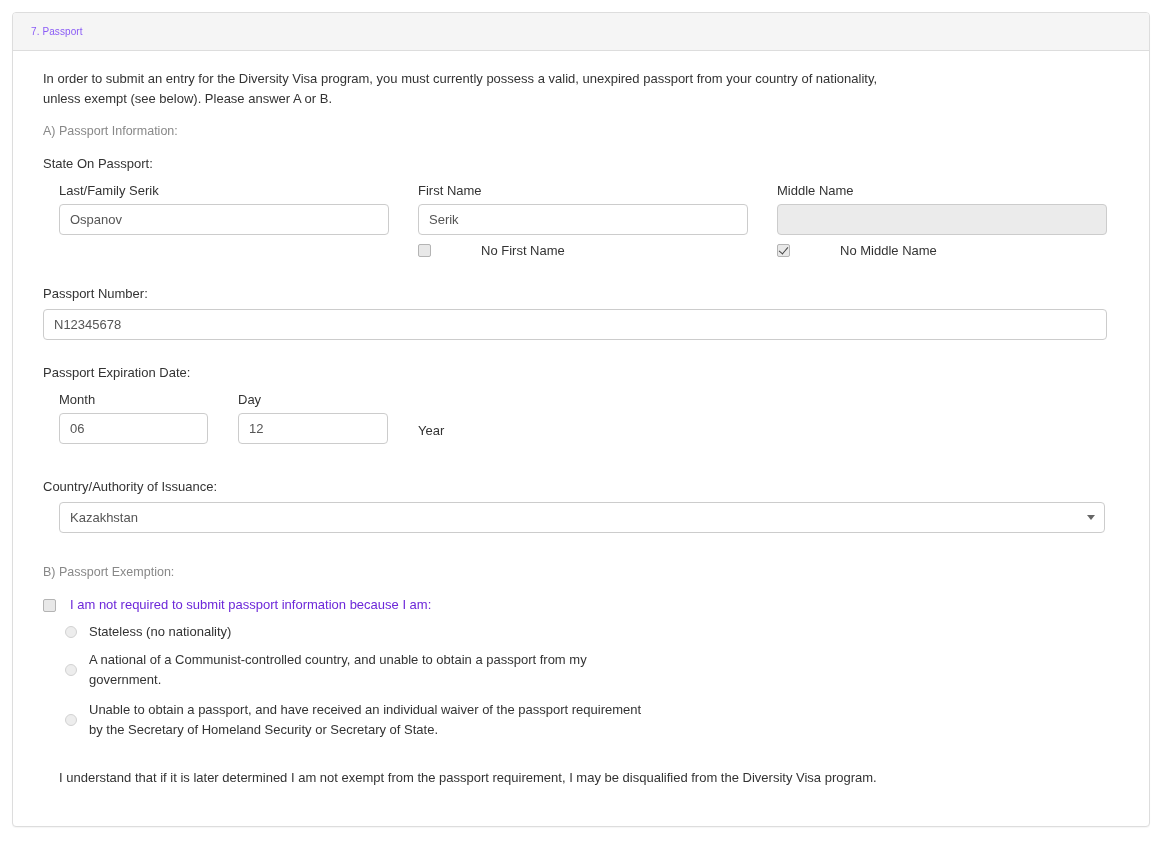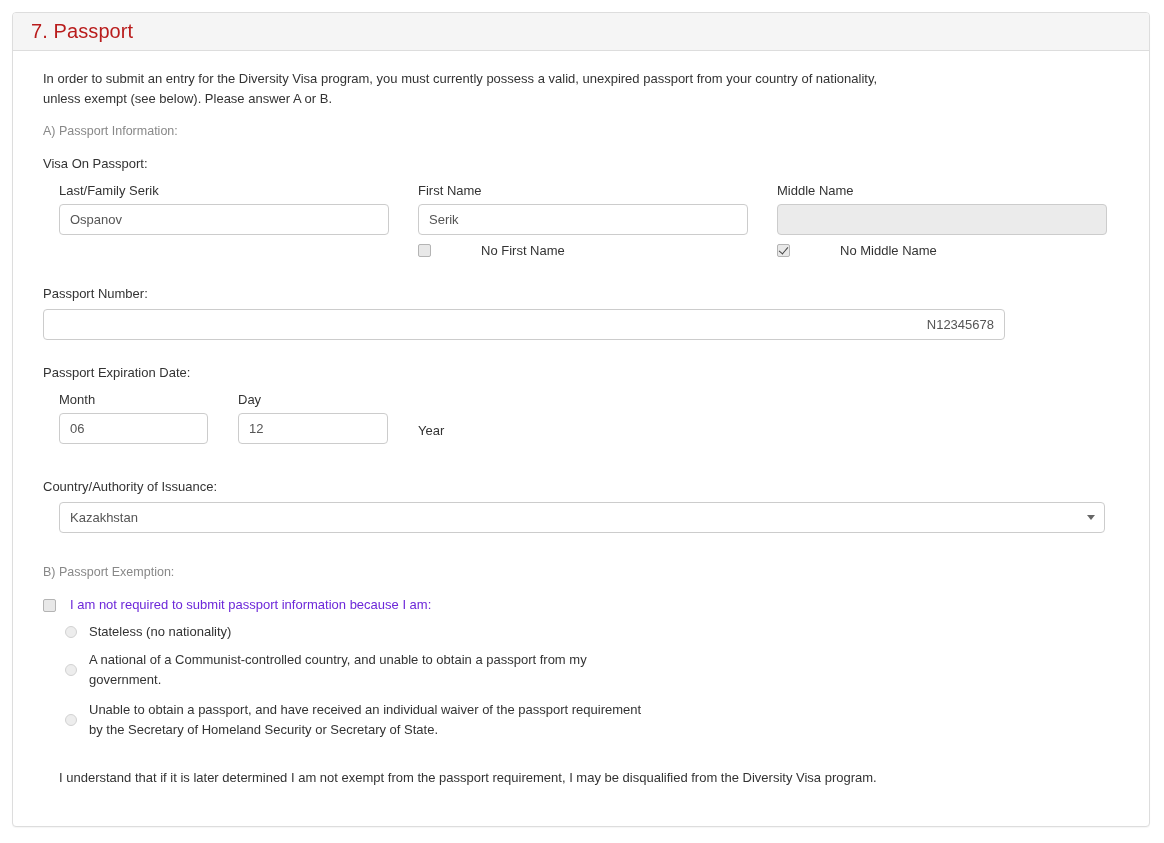--- a/index.html
+++ b/index.html
@@ -35,22 +35,22 @@
     background: #f5f5f5;
     border-bottom: 1px solid #dddddd;
     border-top-left-radius: 3px;
     border-top-right-radius: 3px;
     display: flex;
     align-items: center;
     padding: 0 0 0 18px;
     box-sizing: border-box;
   }
   .panel-title {
-    font-size: 20px;
-    color: #b91c1c;
+    font-size: 10px;
+    color: #8b5cf6;
     font-weight: normal;
     letter-spacing: 0.1px;
   }
 
   .panel-body {
     padding: 18px 30px 0 30px;
     box-sizing: border-box;
     position: relative;
   }
 
@@ -141,21 +141,21 @@
     border-width: 0 1.8px 1.8px 0;
     transform: rotate(40deg);
   }
   .cb-label {
     margin-left: 9px;
     font-size: 13px;
     color: #333333;
   }
 
   .passport-number-wrap { margin-top: 8px; }
-  .passport-number-wrap .input { width: 962px; text-align: right; }
+  .passport-number-wrap .input { width: 1064px; }
 
   .date-row {
     display: flex;
     margin-top: 12px;
     margin-left: 16px;
     align-items: flex-end;
   }
   .date-col { margin-right: 30px; }
   .date-col.month .input { width: 149px; }
   .date-col.day .input { width: 150px; }
@@ -232,21 +232,21 @@
   <div class="panel-heading">
     <span class="panel-title">7. Passport</span>
   </div>
 
   <div class="panel-body">
 
     <p class="intro">In order to submit an entry for the Diversity Visa program, you must currently possess a valid, unexpired passport from your country of nationality, unless exempt (see below). Please answer A or B.</p>
 
     <div class="section-label">A) Passport Information:</div>
 
-    <div class="block-label">Visa On Passport:</div>
+    <div class="block-label">State On Passport:</div>
 
     <div class="name-row">
 
       <div class="name-col last">
         <label class="field-label">Last/Family Serik</label>
         <input class="input" type="text" value="Ospanov" style="">
       </div>
 
       <div class="name-col first">
         <label class="field-label">First Name</label>

